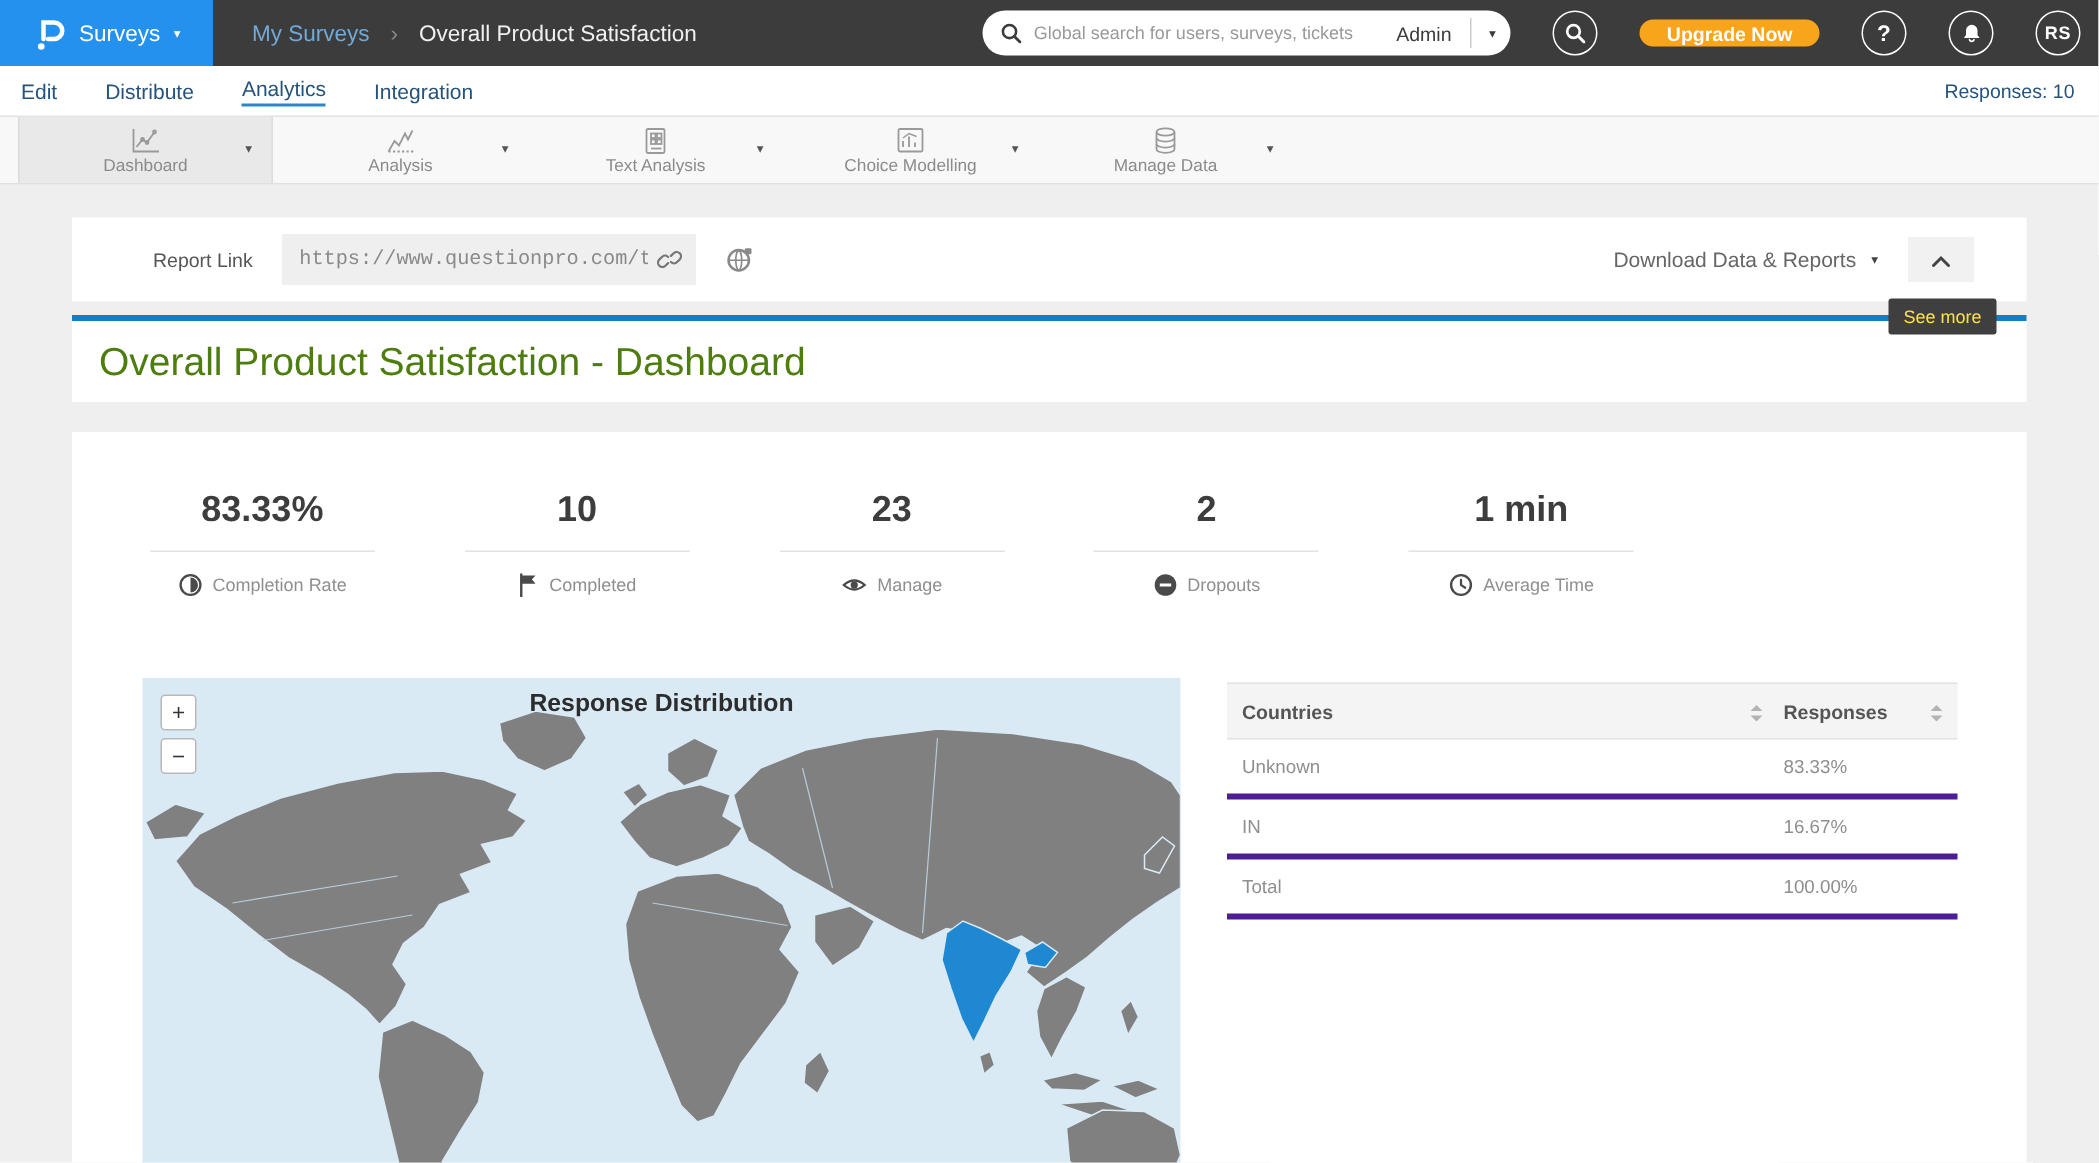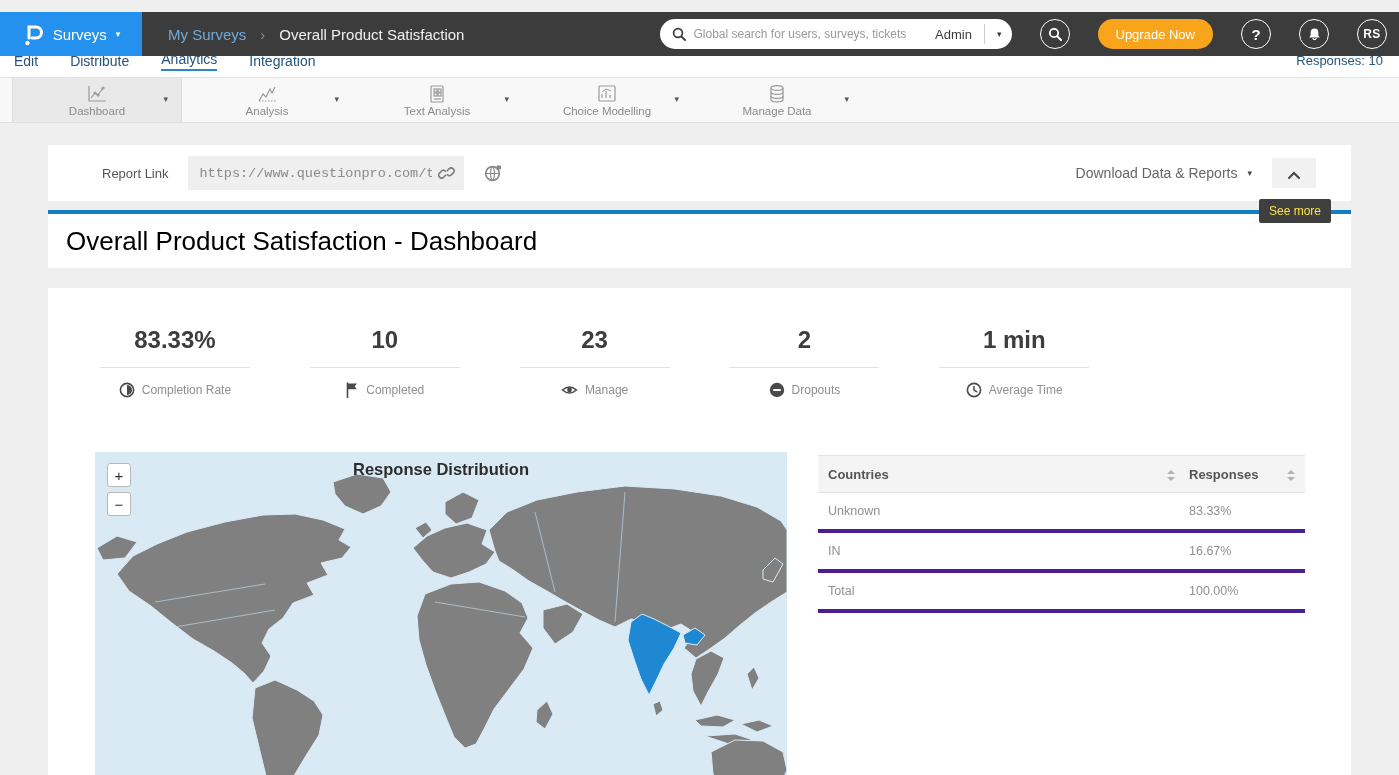--- a/index.html
+++ b/index.html
@@ -5,42 +5,42 @@
   * { margin:0; padding:0; box-sizing:border-box; }
   html,body { width:1399px; height:775px; }
   body {
     font-family:"Liberation Sans", sans-serif;
     background:#efefef;
     position:relative;
     overflow:hidden;
     color:#444;
   }
   
-  .topbar { position:absolute; left:0; top:12px; width:1399px; height:44px;
+  .topbar { position:absolute; left:0; top:0; width:1399px; height:44px;
     background:#3c3c3c; display:flex; align-items:center; z-index:30; }
   .logo-box { width:142px; height:44px; background:#2591ee; display:flex;
     align-items:center; justify-content:center; gap:9px; cursor:pointer; }
   .logo-box .product { color:#fff; font-size:15px; }
   .caret { font-size:9px; line-height:1; }
   .logo-box .caret { color:#fff; }
   .breadcrumb { display:flex; align-items:center; gap:14px; margin-left:26px; font-size:15px; }
   .crumb-parent { color:#71a9d8; cursor:pointer; }
   .crumb-sep { color:#8a8a8a; font-size:15px; }
   .crumb-current { color:#f0f0f0; }
   .topbar-right { margin-left:auto; display:flex; align-items:center; gap:28px; padding-right:12px; }
   .search-pill { width:352px; height:30px; background:#fff; border-radius:15px;
     display:flex; align-items:center; padding:0 10px 0 12px; gap:8px; }
   .search-pill .ph { flex:1; font-size:12px; color:#999; white-space:nowrap; overflow:hidden; }
   .search-pill .scope { font-size:13px; color:#3c3c3c; }
   .search-pill .vsep { width:1px; height:20px; background:#ccc; margin:0 4px; }
   .search-pill .caret { color:#3c3c3c; font-size:9px; }
   .circle-btn { width:30px; height:30px; border:1.6px solid #fff; border-radius:50%;
     display:flex; align-items:center; justify-content:center; color:#fff; cursor:pointer; flex:none; }
-  .upgrade-btn { height:30px; padding:0 18px; border-radius:15px; background:#f9a51b;
-    color:#fff; font-size:13px; font-weight:normal; display:flex; align-items:center; cursor:pointer; }
+  .upgrade-btn { height:18px; padding:0 18px; border-radius:15px; background:#f9a51b;
+    color:#fff; font-size:13px; font-weight:bold; display:flex; align-items:center; cursor:pointer; }
   .avatar { font-size:12px; font-weight:bold; letter-spacing:.5px; }
   .q-help { font-size:15px; font-weight:bold; }
   
   .navbar { position:absolute; left:0; top:44px; width:1399px; height:34px; background:#fff;
     border-bottom:1px solid #e3e3e3; display:flex; align-items:center; padding-left:14px;
     gap:32px; z-index:25; }
   .nav-item { font-size:14px; color:#26537c; cursor:pointer; }
   .nav-item.active { border-bottom:2px solid #2e86c8; padding-bottom:2px; }
   .responses-badge { margin-left:auto; margin-right:16px; font-size:13px; color:#26537c; }
   
@@ -64,21 +64,21 @@
   .dl-menu { margin-left:auto; display:flex; align-items:center; gap:10px; font-size:14px;
     color:#666; cursor:pointer; }
   .dl-menu .caret { color:#444; }
   .see-more-btn { margin:0 35px 0 20px; width:44px; height:30px; background:#f1f1f1;
     display:flex; align-items:center; justify-content:center; color:#444; cursor:pointer; }
   .tooltip { position:absolute; left:1259px; top:199px; background:#3f3f3f; color:#fde047;
     font-size:12px; padding:5px 10px; border-radius:2px; z-index:40; }
   
   .title-card { position:absolute; left:48px; top:210px; width:1303px; height:58px; background:#fff;
     border-top:4px solid #137dc5; display:flex; align-items:center; padding-left:18px; }
-  .page-title { font-size:26px; color:#000000; font-weight:500; }
+  .page-title { font-size:26px; color:#4d7c0f; font-weight:500; }
   
   .main-card { position:absolute; left:48px; top:288px; width:1303px; height:600px; background:#fff; }
   .stats-row { position:absolute; left:22px; top:38px; right:22px; display:grid;
     grid-template-columns:repeat(6,1fr); }
   .stat { text-align:center; }
   .stat-value { font-size:24px; font-weight:bold; color:#3d3d3d; }
   .stat-divider { width:150px; height:1px; background:#e2e2e2; margin:13px auto 14px; }
   .stat-label { display:flex; align-items:center; justify-content:center; gap:7px;
     font-size:12px; color:#8f8f8f; }
   .stat-label .sicon { color:#4a4a4a; height:16px; }

